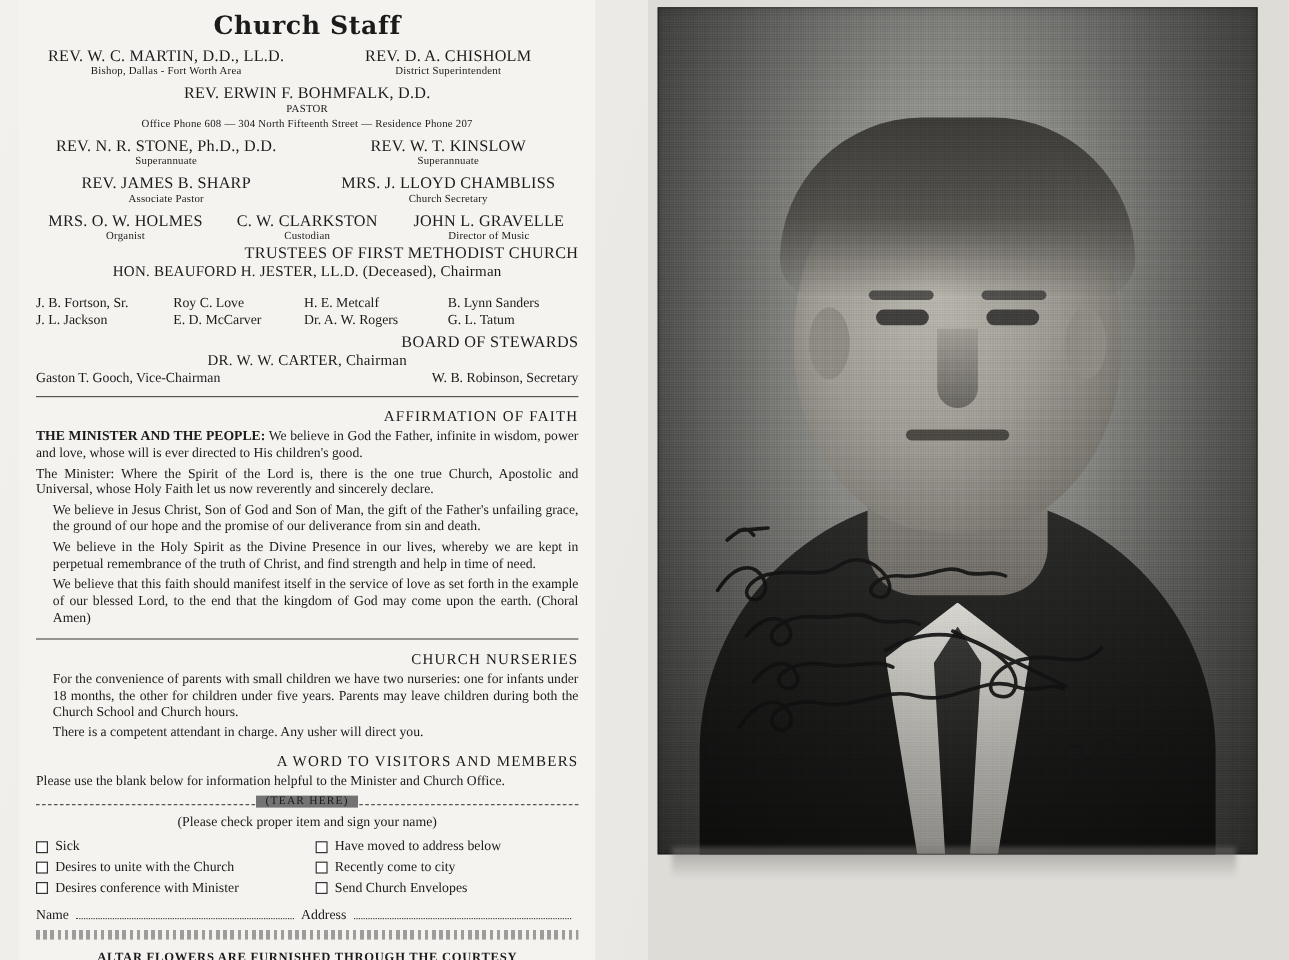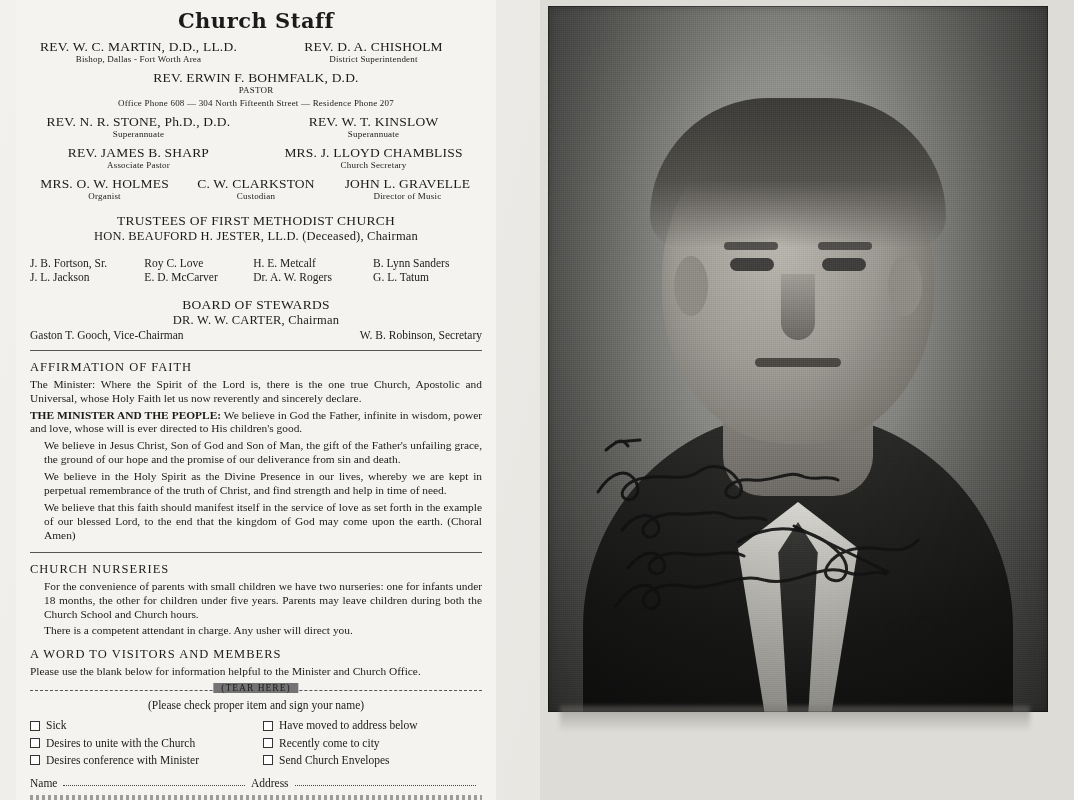--- a/index.html
+++ b/index.html
@@ -30,24 +30,24 @@
     letter-spacing:0.5px;
     margin:2px 0 6px 0;
   }
   .row{display:flex;justify-content:space-between;align-items:flex-start;}
   .col{text-align:center;}
   .nm{font-size:13.5px;letter-spacing:.2px;}
   .sub{font-size:9px;letter-spacing:.2px;margin-top:-1px;}
   .ctr{text-align:center;}
   .mt6{margin-top:6px;}
   .hd{
-    text-align:center;font-size:13.5px;letter-spacing:.3px;margin-top:12px;
+    text-align:right;font-size:13.5px;letter-spacing:.3px;margin-top:2px;
   }
   .hd2{
-    text-align:left;font-size:12.5px;letter-spacing:1px;margin-top:9px;font-weight:normal;
+    text-align:right;font-size:12.5px;letter-spacing:1px;margin-top:9px;font-weight:normal;
   }
   .grid4{
     display:grid;grid-template-columns:1.05fr 1fr 1.1fr 1fr;
     font-size:11.5px;line-height:1.25;margin-top:12px;
   }
   .grid4 div{white-space:nowrap;}
   .rowjust{display:flex;justify-content:space-between;font-size:11.5px;margin-top:1px;}
   .para{
     font-size:11.4px;line-height:1.22;text-align:justify;margin:3px 0 0 0;
   }
@@ -262,24 +262,24 @@
     <div class="ctr nm" style="font-size:12.5px">DR. W. W. CARTER, Chairman</div>
     <div class="rowjust">
       <div>Gaston T. Gooch, Vice-Chairman</div>
       <div>W. B. Robinson, Secretary</div>
     </div>
 
     <hr class="rule">
 
     <div class="hd2">AFFIRMATION OF FAITH</div>
     <p class="para">
-      <span>The Minister:</span><span> Where the Spirit of the Lord is, there is the one true Church, Apostolic and Universal, whose Holy Faith let us now reverently and sincerely declare.</span>
+      <b>THE MINISTER AND THE PEOPLE:</b><span> We believe in God the Father, infinite in wisdom, power and love, whose will is ever directed to His children's good.</span>
     </p>
     <p class="para">
-      <b>THE MINISTER AND THE PEOPLE:</b><span> We believe in God the Father, infinite in wisdom, power and love, whose will is ever directed to His children's good.</span>
+      <span>The Minister:</span><span> Where the Spirit of the Lord is, there is the one true Church, Apostolic and Universal, whose Holy Faith let us now reverently and sincerely declare.</span>
     </p>
     <p class="para ind">We believe in Jesus Christ, Son of God and Son of Man, the gift of the Father's unfailing grace, the ground of our hope and the promise of our deliverance from sin and death.</p>
     <p class="para ind">We believe in the Holy Spirit as the Divine Presence in our lives, whereby we are kept in perpetual remembrance of the truth of Christ, and find strength and help in time of need.</p>
     <p class="para ind">We believe that this faith should manifest itself in the service of love as set forth in the example of our blessed Lord, to the end that the kingdom of God may come upon the earth.  (Choral Amen)</p>
 
     <hr class="rule">
 
     <div class="hd2">CHURCH NURSERIES</div>
     <p class="para ind">For the convenience of parents with small children we have two nurseries: one for infants under 18 months, the other for children under five years.  Parents may leave children during both the Church School and Church hours.</p>
     <p class="para ind">There is a competent attendant in charge.  Any usher will direct you.</p>

